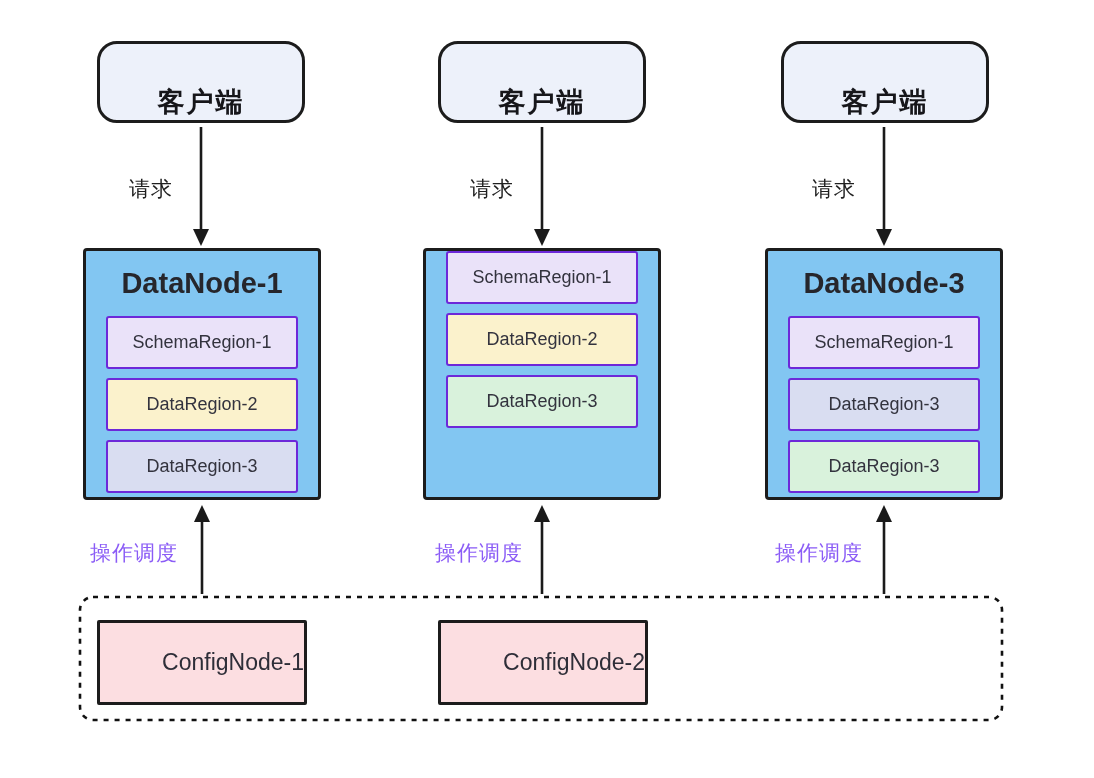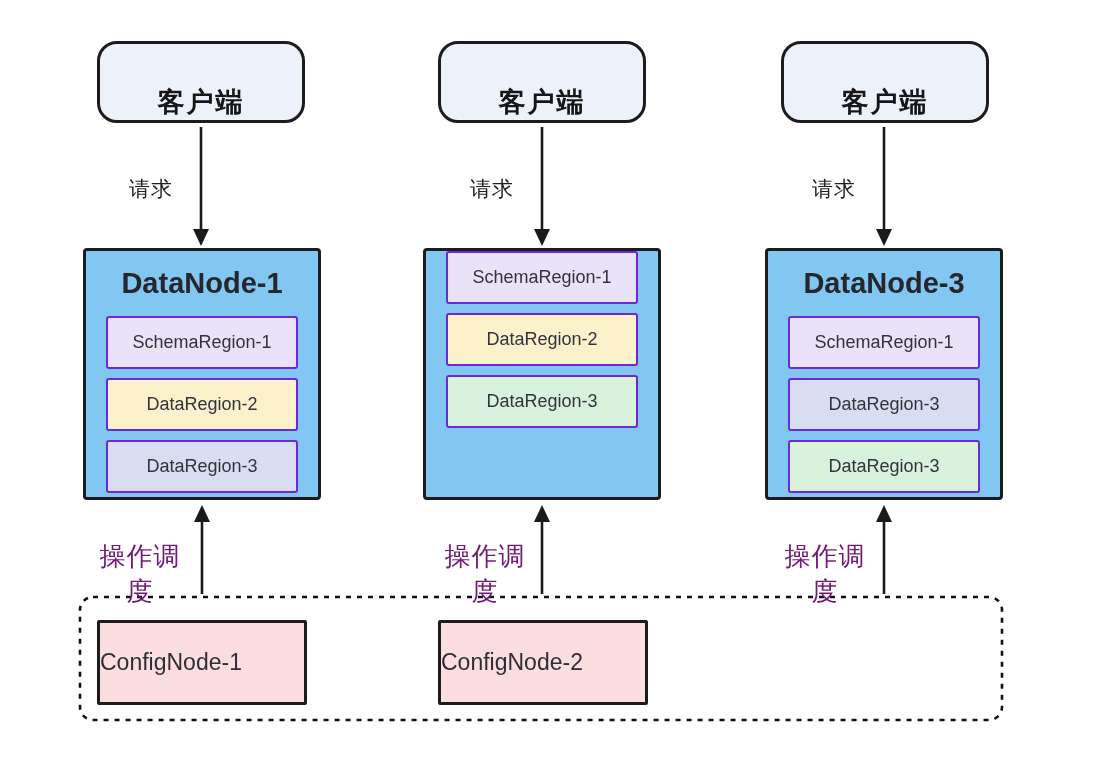--- a/index.html
+++ b/index.html
@@ -34,29 +34,29 @@
     font-size:29px;font-weight:600;color:#26262c;text-align:right;
   }
   .region{
     height:53px;margin-bottom:9px;box-sizing:border-box;
     border:2px solid #6d28d9;border-radius:3px;
     display:flex;align-items:center;justify-content:center;
     font-size:18px;color:#33333e;
   }
 
   .cfg-label{
-    position:absolute;top:539px;width:100px;text-align:center;
-    font-size:26px;color:#701a75;letter-spacing:1px;
+    position:absolute;top:539px;width:100px;
+    font-size:21px;color:#8b5cf6;letter-spacing:1px;
   }
   .cfg-label.c1{left:90px}.cfg-label.c2{left:435px}.cfg-label.c3{left:775px}
 
   .confignode{
     position:absolute;top:620px;width:210px;height:85px;box-sizing:border-box;
     background:#fcdee1;border:3px solid #1c1c1c;border-radius:2px;
-    display:flex;align-items:center;justify-content:flex-start;
+    display:flex;align-items:center;justify-content:flex-end;
     font-size:23px;color:#2e2e38;
   }
   .confignode.c1{left:97px}.confignode.c2{left:438px}.confignode.c3{left:779px}
 </style>
 </head>
 <body>
 
 <div class="canvas">
 
   <svg class="overlay" viewBox="0 0 1094 778">

